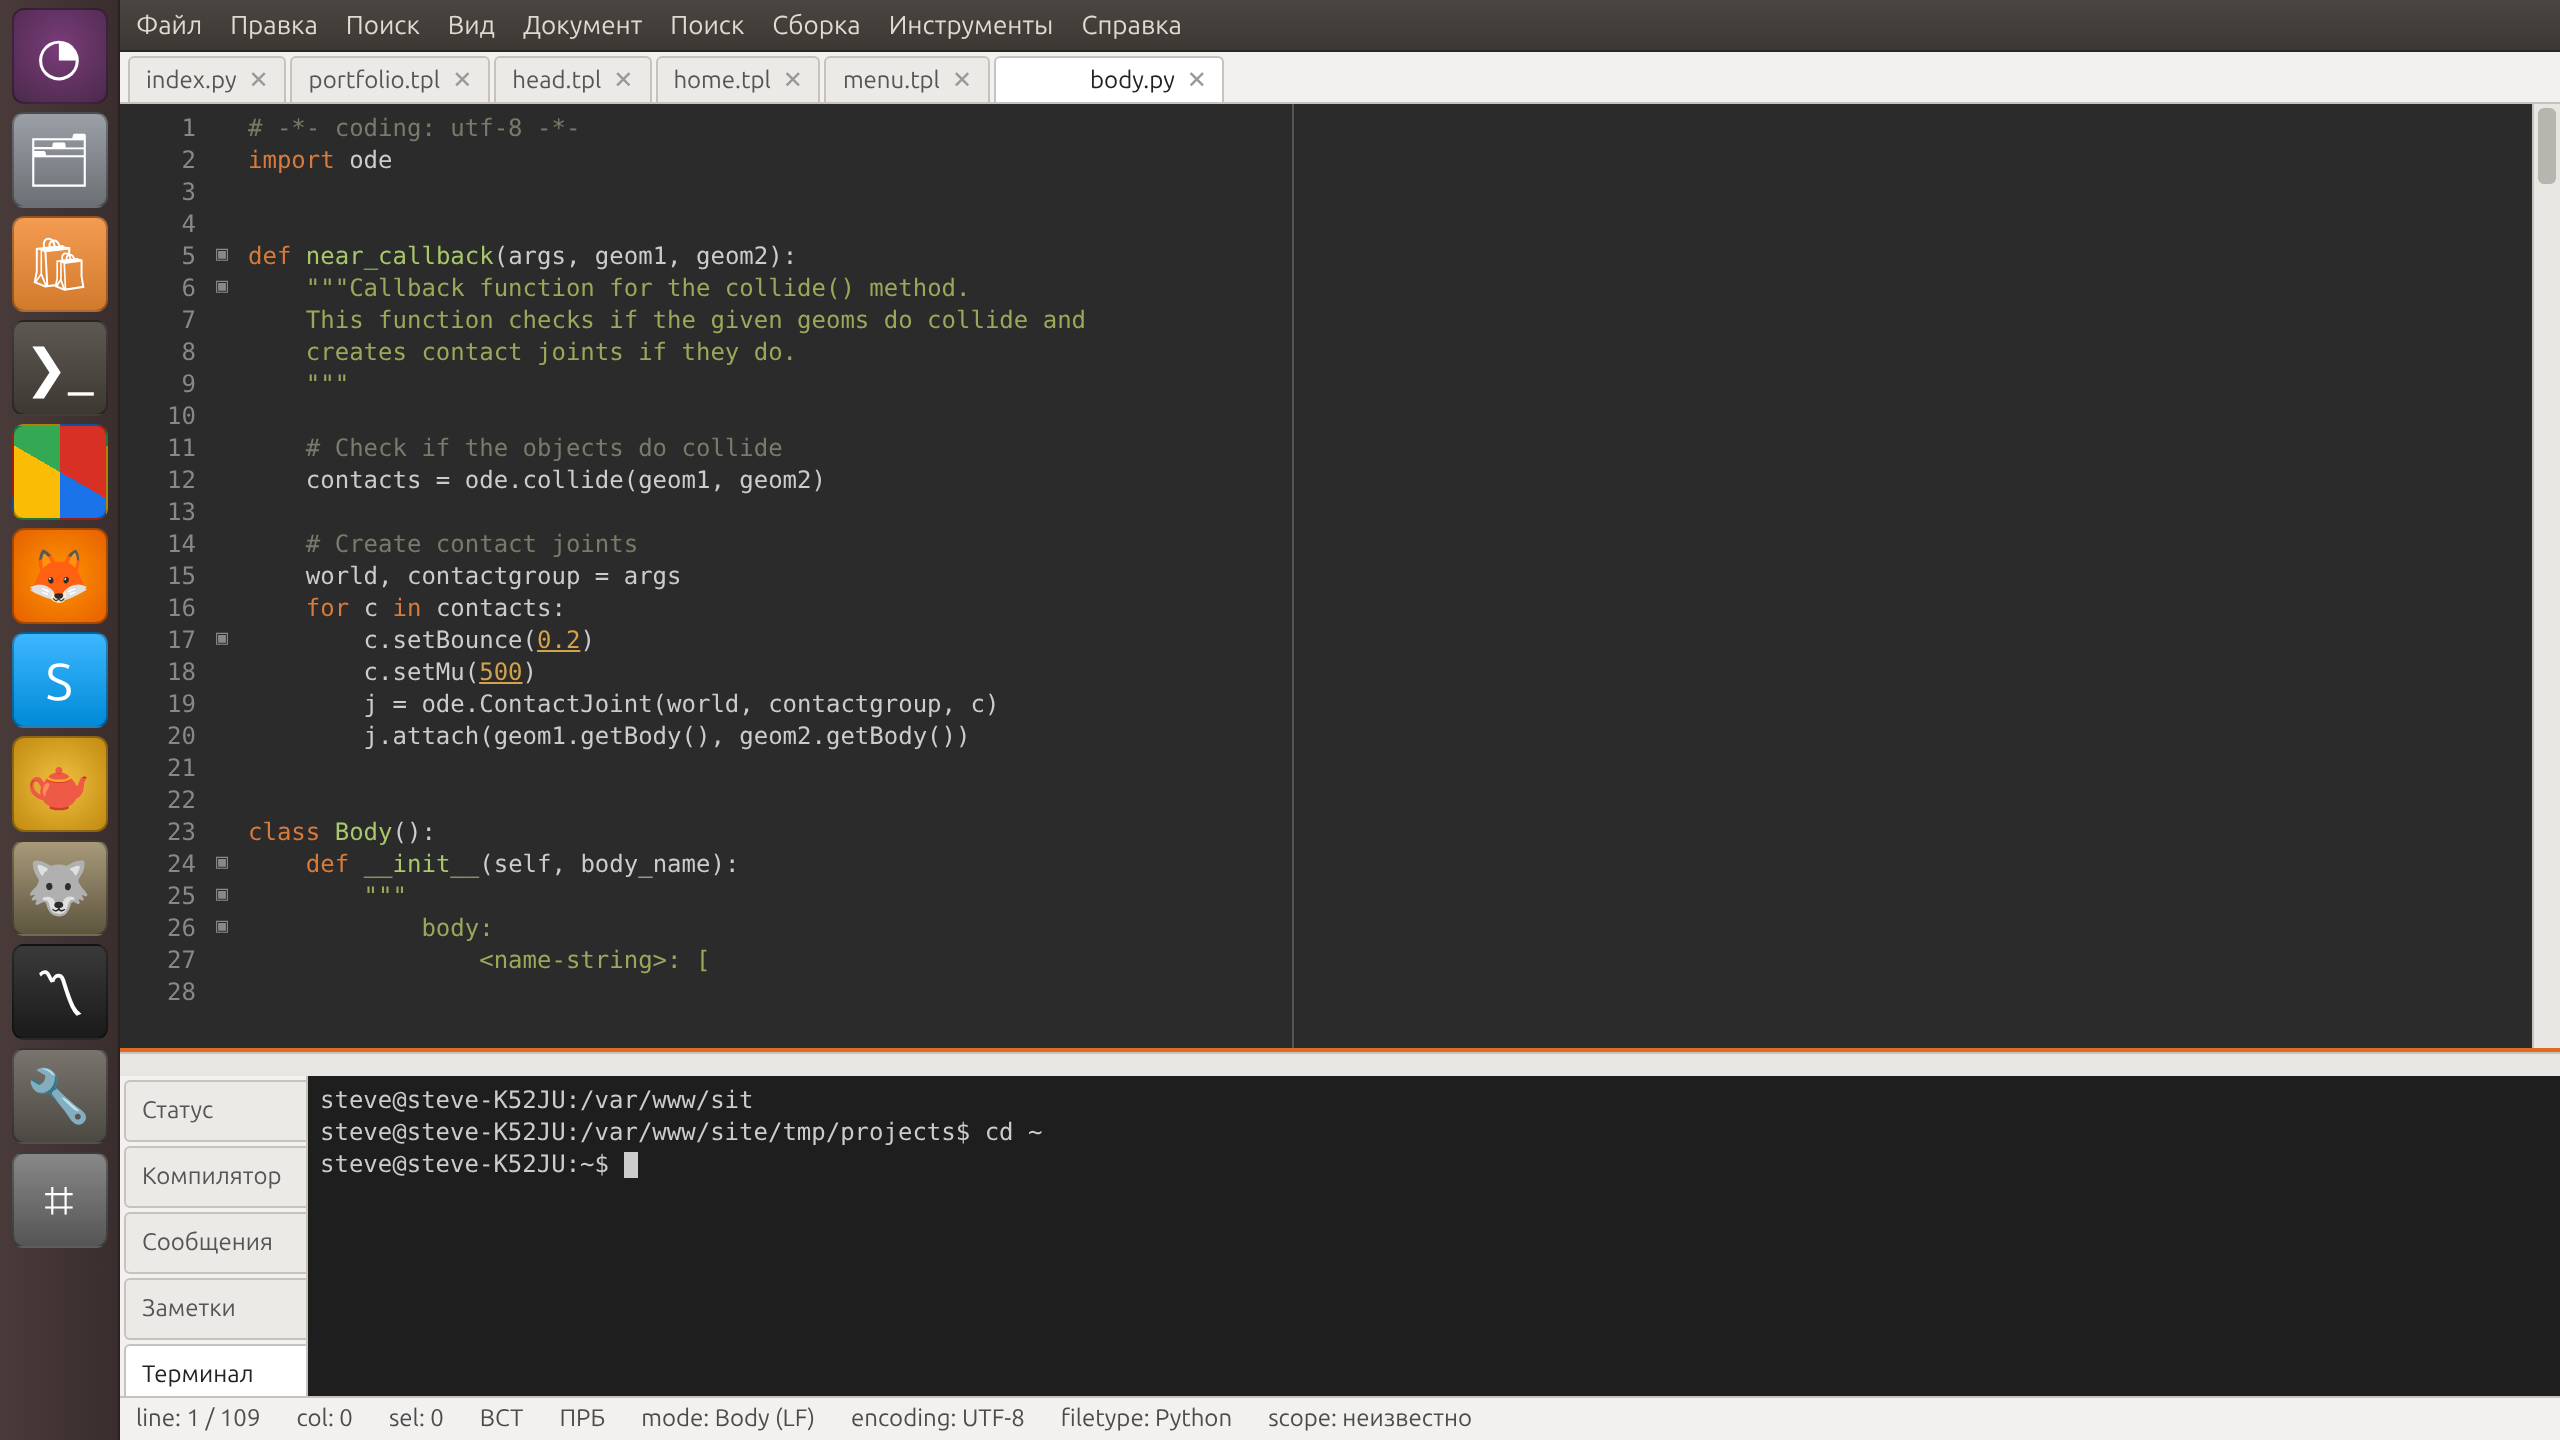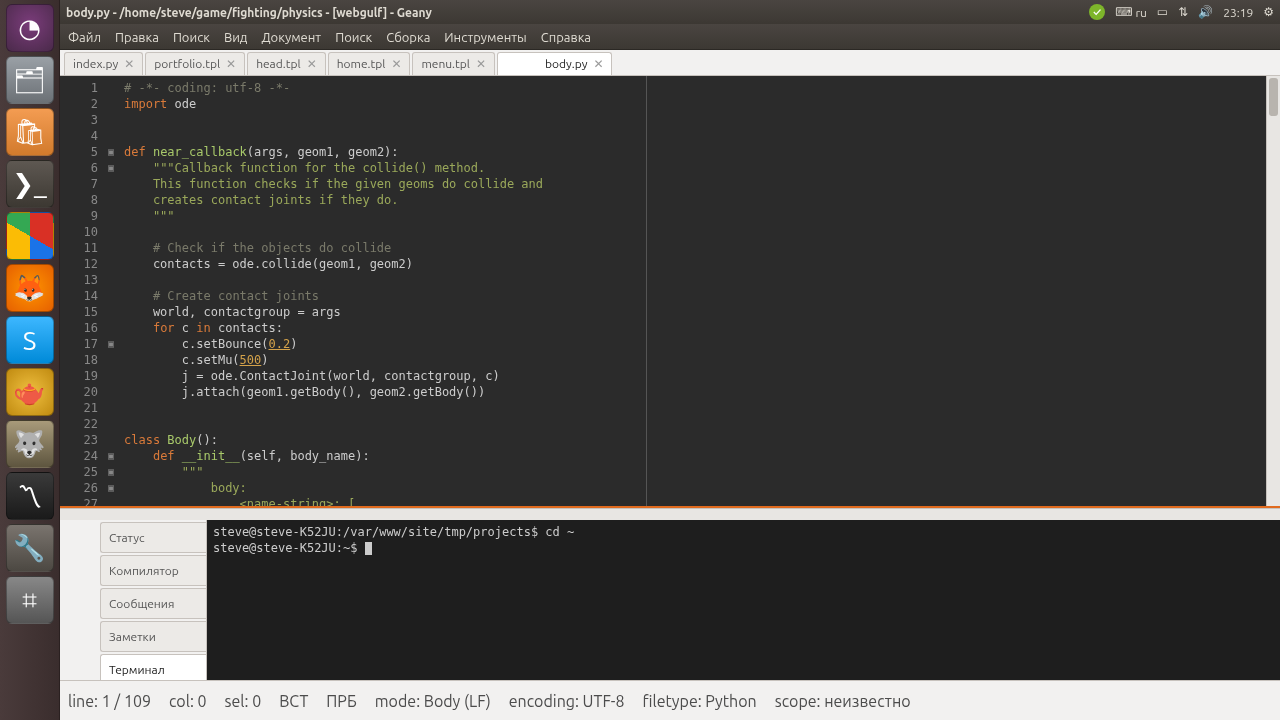--- a/index.html
+++ b/index.html
@@ -80,21 +80,21 @@
 
 .tabbar {
   height: 26px;
   background: #f2f1f0;
   display: flex; align-items: flex-end;
   padding: 0 4px;
   border-bottom: 1px solid #c7c2bd;
   gap: 2px;
 }
 .tab {
-  display: flex; align-items: flex-start;
+  display: flex; align-items: center;
   padding: 4px 8px;
   background: #eceae7;
   border: 1px solid #c7c2bd;
   border-bottom: none;
   border-radius: 3px 3px 0 0;
   font-size: 12px;
   color: #555;
   gap: 6px;
 }
 .tab.active { background: #fff; color: #222; padding-left: 47px; }
@@ -143,25 +143,24 @@
 .tok-fn { color:#a8c96a; }
 .tok-st { color:#9aa85a; }
 .tok-nm { color:#d4a24a;text-decoration:underline; }
 
 .bottom {
   height: 160px;
   display: flex;
   background: #f2f1f0;
 }
 .bottom-tabs {
-  width: 109px;
+  width: 94px;
   display: flex; flex-direction: column;
   border-right: 1px solid #c7c2bd;
   background:#f2f1f0;
-  margin-left:38px;
 }
 .bottom-tabs div {
   padding: 8px 8px;
   font-size: 12px;
   border: 1px solid #c7c2bd;
   border-right: none;
   margin: 2px 0 0 2px;
   background: #eceae7;
   border-radius: 3px 0 0 3px;
   color:#555;
@@ -180,24 +179,24 @@
   display:inline-block; width:7px; height:13px;
   background:#ccc; vertical-align:text-bottom;
 }
 .scroll-x {
   height: 12px;
   background:#e8e6e3;
   border-top:1px solid #c7c2bd;
 }
 
 .statusbar {
-  height: 40px;
+  height: 22px;
   background: #f2f1f0;
   color: #4c4c4c;
-  font-size: 16px;
+  font-size: 12px;
   display: flex; align-items: center;
   padding: 0 8px;
   gap: 18px;
   border-top:1px solid #c7c2bd;
 }
 </style>
 </head>
 <body>
 
 <div class="launcher">
@@ -210,33 +209,20 @@
   <div class="tile skype">S</div>
   <div class="tile tea">🫖</div>
   <div class="tile gimp">🐺</div>
   <div class="tile mon">〽</div>
   <div class="tile settings">🔧</div>
   <div class="tile calc">⌗</div>
 </div>
 
 <div class="desktop">
 
-  <div class="panel">
-    <span class="title">body.py - /home/steve/game/fighting/physics - [webgulf] - Geany</span>
-    <span class="spacer"></span>
-    <span class="ind">
-        <span class="ok-badge">✓</span>
-      </span>
-    <span class="ind">⌨ <span>ru</span></span>
-    <span class="ind">▭</span>
-    <span class="ind">⇅</span>
-    <span class="ind">🔊</span>
-    <span class="ind">23:19</span>
-    <span class="ind">⚙</span>
-  </div>
 
   <div class="menubar" id="menubar">
       <span>Файл</span>
       <span>Правка</span>
       <span>Поиск</span>
       <span>Вид</span>
       <span>Документ</span>
       <span>Поиск</span>
       <span>Сборка</span>
       <span>Инструменты</span>
@@ -339,21 +325,21 @@
   <div class="scroll-x"></div>
 
   <div class="bottom">
     <div class="bottom-tabs" id="bottom-tabs">
         <div>Статус</div>
         <div>Компилятор</div>
         <div>Сообщения</div>
         <div>Заметки</div>
         <div class="active">Терминал</div>
       </div>
-    <div class="terminal" id="terminal"><div>steve@steve-K52JU:/var/www/site/tmp/projects$ cd ~</div><div>steve@steve-K52JU:~$ <span class="cursor"></span></div></div>
+    <div class="terminal" id="terminal"><div>steve@steve-K52JU:/var/www/sit</div><div>steve@steve-K52JU:/var/www/site/tmp/projects$ cd ~</div><div>steve@steve-K52JU:~$ <span class="cursor"></span></div></div>
   </div>
 
   <div class="statusbar">
     <span>line: 1 / 109</span>
     <span>col: 0</span>
     <span>sel: 0</span>
     <span>ВСТ</span>
     <span>ПРБ</span>
     <span>mode: Body (LF)</span>
     <span>encoding: UTF-8</span>

